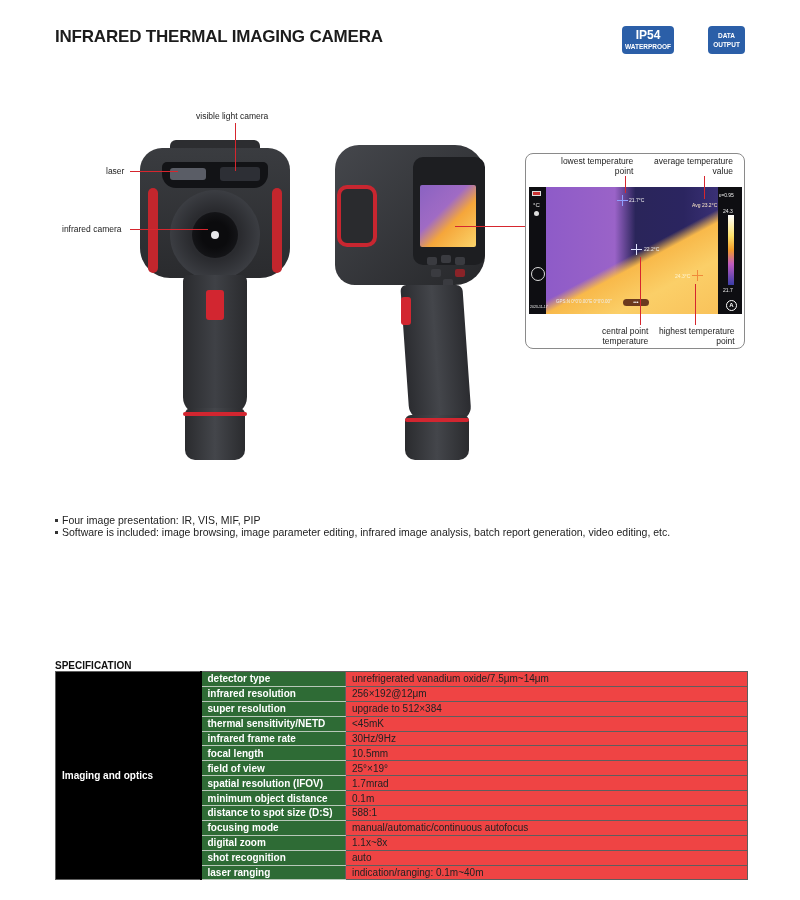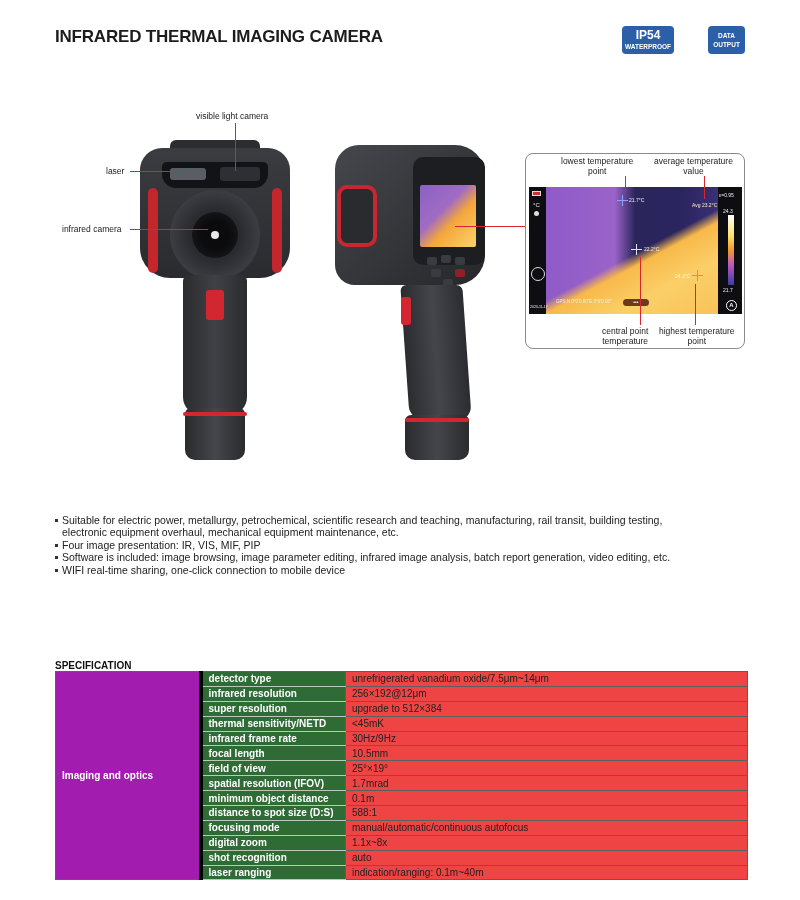--- a/index.html
+++ b/index.html
@@ -58,32 +58,32 @@
   .t-scale { position: absolute; right: 8px; top: 28px; width: 6px; height: 70px; background: linear-gradient(#ffffff,#fde26a 30%,#f29b2a 50%,#c05bc0 70%,#3b3ea8 100%); }
   .t-txt { position: absolute; font-size: 5px; color: #eee; white-space: nowrap; }
   .t-cross { position: absolute; width: 11px; height: 11px; }
   .t-cross::before, .t-cross::after { content: ""; position: absolute; background: currentColor; }
   .t-cross::before { left: 5px; top: 0; width: 1px; height: 11px; }
   .t-cross::after { left: 0; top: 5px; width: 11px; height: 1px; }
   .t-compass { position: absolute; left: 2px; top: 80px; width: 14px; height: 14px; border: 1px solid #ddd; border-radius: 50%; }
   .t-pill { position: absolute; left: 94px; top: 112px; width: 26px; height: 7px; background: #6b3a1e; border-radius: 4px; font-size: 5px; color: #fff; text-align: center; line-height: 7px; }
   .t-auto { position: absolute; right: 5px; bottom: 3px; width: 11px; height: 11px; border: 1px solid #fff; border-radius: 50%; font-size: 6px; color: #fff; text-align: center; line-height: 9px; font-weight: bold; }
 
-  .tp-label { position: absolute; font-size: 8.5px; line-height: 10px; color: #222; text-align: center; white-space: nowrap; }
+  .tp-label { position: absolute; font-size: 8.5px; line-height: 10px; color: #222; text-align: right; white-space: nowrap; }
 
   
   .features { position: absolute; left: 55px; top: 514px; width: 700px; font-size: 10.5px; line-height: 12.4px; color: #222; list-style: none; }
   .features li { position: relative; padding-left: 7px; }
   .features li::before { content: ""; position: absolute; left: 0; top: 5px; width: 3px; height: 3px; background: #333; }
 
   
   .spec-title { position: absolute; left: 55px; top: 660px; font-size: 10px; font-weight: bold; color: #111; }
   .spec-table { position: absolute; left: 55px; top: 671px; width: 693px; border-collapse: collapse; font-size: 10px; }
   .spec-table td { height: 14.9px; padding: 0 6px; border: 1px solid #5e5e5e; line-height: 13px; white-space: nowrap; }
-  .spec-table td.group { background: #a21caf; color: #fff; font-weight: bold; width: 145px; vertical-align: middle; border-right: 4px solid #000000; }
+  .spec-table td.group { background: #000000; color: #fff; font-weight: bold; width: 145px; vertical-align: middle; border-right: 2px solid #000000; }
   .spec-table td.key { background: #2e6b35; color: #fff; font-weight: bold; width: 145px; border-bottom: 1px solid #b8c8b9; }
   .spec-table td.val { background: #ef4444; color: #222; }
 </style>
 </head>
 <body>
 
 <div class="title">
   <div>INFRARED THERMAL IMAGING CAMERA</div>
 </div>
 <div class="badge ip">
@@ -189,24 +189,22 @@
     <div>central point</div>
     <div>temperature</div>
   </div>
   <div class="tp-label" style="left:133px; top:172px;">
     <div>highest temperature</div>
     <div>point</div>
   </div>
 </div>
 
 <ul class="features">
-  <li style="width:620px;">Suitable for electric power, metallurgy, petrochemical, scientific research and teaching, manufacturing, rail transit, building testing, electronic equipment overhaul, mechanical equipment maintenance, etc.</li>
   <li>Four image presentation: IR, VIS, MIF, PIP</li>
   <li>Software is included: image browsing, image parameter editing, infrared image analysis, batch report generation, video editing, etc.</li>
-  <li>WIFI real-time sharing, one-click connection to mobile device</li>
 </ul>
 
 <div class="spec-title">SPECIFICATION</div>
 <table class="spec-table">
   <tbody>
       <tr>
     <td class="group" rowspan="14">Imaging and optics</td>
     <td class="key">detector type</td>
     <td class="val">unrefrigerated vanadium oxide/7.5μm~14μm</td>
   </tr>

